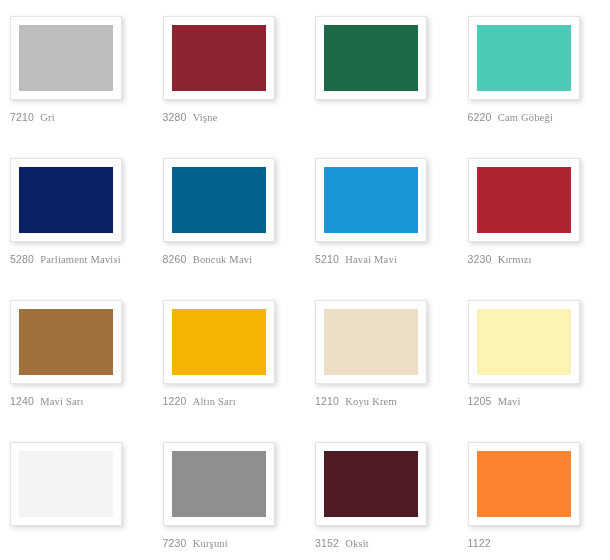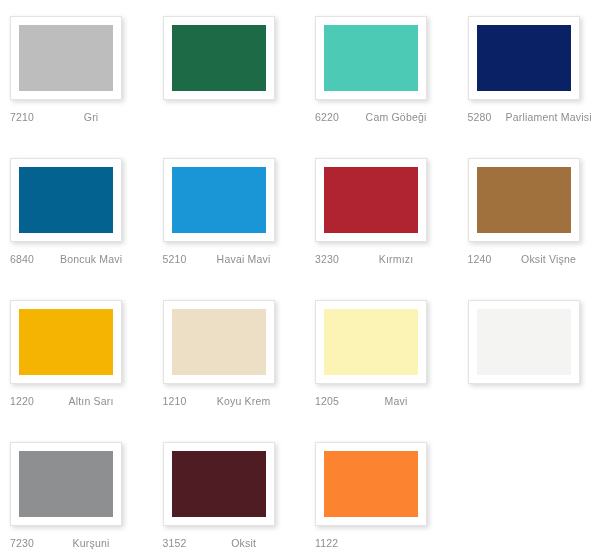--- a/index.html
+++ b/index.html
@@ -59,39 +59,49 @@
     letter-spacing: 0.2px;
   }
 
   .swatch-code {
     flex: 0 0 auto;
     white-space: nowrap;
   }
 
   .swatch-name {
     flex: 1 1 auto;
-    text-align: center;
+    text-align: left;
     padding-left: 6px;
+    font-family: Liberation Serif, serif;
   }
 </style>
 </head>
 <body>
 
 <div id="color-grid">
     <div class="swatch-cell">
       <div class="swatch-frame">
         <div class="swatch-color" style="background-color: rgb(189, 189, 189);"></div>
       </div>
       <div class="swatch-caption">
         <span class="swatch-code">7210</span>
         <span class="swatch-name">Gri</span>
       </div>
     </div>
     <div class="swatch-cell">
       <div class="swatch-frame">
+        <div class="swatch-color" style="background-color: rgb(141, 34, 49);"></div>
+      </div>
+      <div class="swatch-caption">
+        <span class="swatch-code">3280</span>
+        <span class="swatch-name">Vişne</span>
+      </div>
+    </div>
+    <div class="swatch-cell">
+      <div class="swatch-frame">
         <div class="swatch-color" style="background-color: rgb(29, 107, 70);"></div>
       </div>
     </div>
     <div class="swatch-cell">
       <div class="swatch-frame">
         <div class="swatch-color" style="background-color: rgb(76, 202, 181);"></div>
       </div>
       <div class="swatch-caption">
         <span class="swatch-code">6220</span>
         <span class="swatch-name">Cam Göbeği</span>
@@ -104,21 +114,21 @@
       <div class="swatch-caption">
         <span class="swatch-code">5280</span>
         <span class="swatch-name">Parliament Mavisi</span>
       </div>
     </div>
     <div class="swatch-cell">
       <div class="swatch-frame">
         <div class="swatch-color" style="background-color: rgb(4, 98, 144);"></div>
       </div>
       <div class="swatch-caption">
-        <span class="swatch-code">6840</span>
+        <span class="swatch-code">8260</span>
         <span class="swatch-name">Boncuk Mavi</span>
       </div>
     </div>
     <div class="swatch-cell">
       <div class="swatch-frame">
         <div class="swatch-color" style="background-color: rgb(26, 150, 214);"></div>
       </div>
       <div class="swatch-caption">
         <span class="swatch-code">5210</span>
         <span class="swatch-name">Havai Mavi</span>
@@ -132,21 +142,21 @@
         <span class="swatch-code">3230</span>
         <span class="swatch-name">Kırmızı</span>
       </div>
     </div>
     <div class="swatch-cell">
       <div class="swatch-frame">
         <div class="swatch-color" style="background-color: rgb(160, 112, 61);"></div>
       </div>
       <div class="swatch-caption">
         <span class="swatch-code">1240</span>
-        <span class="swatch-name">Oksit Vişne</span>
+        <span class="swatch-name">Mavi Sarı</span>
       </div>
     </div>
     <div class="swatch-cell">
       <div class="swatch-frame">
         <div class="swatch-color" style="background-color: rgb(245, 180, 2);"></div>
       </div>
       <div class="swatch-caption">
         <span class="swatch-code">1220</span>
         <span class="swatch-name">Altın Sarı</span>
       </div>

